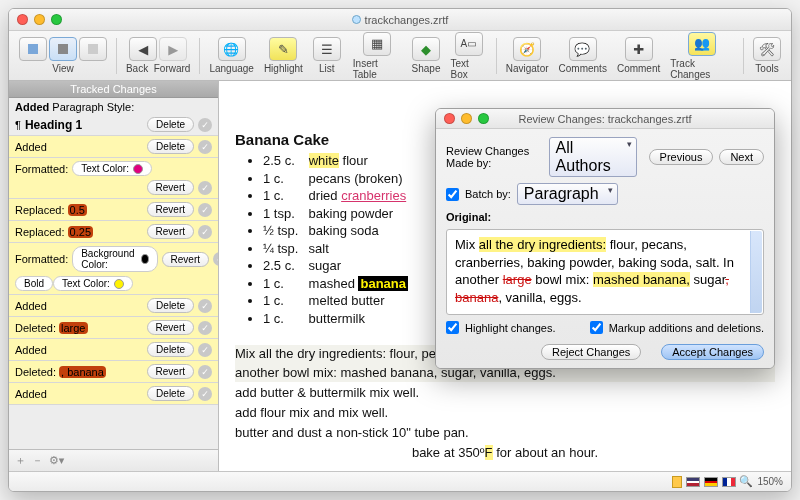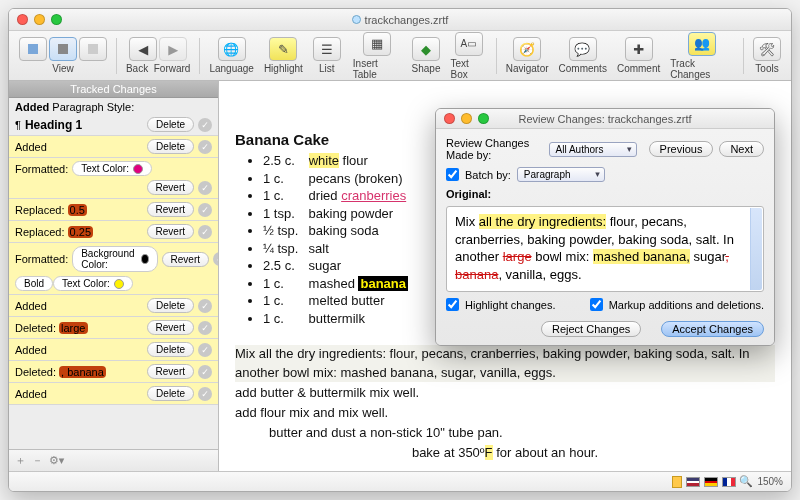--- a/index.html
+++ b/index.html
@@ -39,21 +39,21 @@
   .q { display:inline-block; width:42px; }
   .track-added { background:#fff385; }
   .track-del { color:#c11; text-decoration: line-through; text-decoration-color:#c11;}
   .para { margin-top: 18px; line-height:1.4; }
   .para.hl { background:#f2f2ec; }
   
   .review { position:absolute; top: 88px; left: 435px; width: 340px; background:#ececec; border:1px solid #9f9f9f; border-radius:6px; box-shadow: 0 10px 30px rgba(0,0,0,.35); overflow:hidden; font-size:11px;margin-top:20px;}
   .review .titlebar { height:20px; }
   .review-body { padding:8px 10px; display:flex; flex-direction:column; gap:6px; background:linear-gradient(#f3f3f3,#e8e8e8);}
   .rv-row { display:flex; align-items:center; gap:6px;}
-  .select { background:linear-gradient(#fdfdfd,#e4e8f5); border:1px solid #9aa4c0; border-radius:3px; padding:1px 18px 1px 6px; font-size:10px; position:relative; min-width:88px; }
+  .select { background:linear-gradient(#fdfdfd,#e4e8f5); border:1px solid #9aa4c0; border-radius:3px; padding:1px 18px 1px 6px; font-size:16px; position:relative; min-width:88px; }
   .select:after { content:"▾"; position:absolute; right:4px; top:1px; font-size:9px; color:#445;}
   .rvbtn { padding:1px 10px; border-radius:10px; border:1px solid #aeaeae; background:linear-gradient(#fff,#e8e8e8); font-size:11px;}
   .rvbtn.def { background:linear-gradient(#cfe3ff,#9fc4f3); border-color:#6a9edb;}
   .orig-box { background:#fff; border:1px solid #b8b8b8; border-radius:3px; padding:6px 8px; font-family: Georgia, serif; font-size:13px; line-height:1.35; height:86px; overflow:hidden; position:relative;}
   .orig-box .sbtrack { position:absolute; right:1px; top:1px; bottom:1px; width:12px; background:linear-gradient(#d8e6fb,#c0d4f0); border-left:1px solid #b8cff0; border-radius:0 2px 2px 0;}
   .rv-foot { display:flex; justify-content:flex-end; gap:20px; padding-top: 4px;}
   .statusbar { height:20px; border-top:1px solid #c5c5c5; background:linear-gradient(#f9f9f9,#ececec); display:flex; align-items:center; justify-content:flex-end; padding:0 8px; gap:4px; font-size:10px; color:#555;}
   .flag { width:14px; height:10px; display:inline-block; border:1px solid #999;}
   .colordot { width:10px; height:10px; border-radius:50%; display:inline-block; border:1px solid #999;}
   .box { width:10px; height:10px; display:inline-block;}
@@ -288,21 +288,21 @@
           <li><span class="q">¼ tsp.</span> salt</li>
           <li><span class="q">2.5 c.</span> sugar</li>
           <li><span class="q">1 c.</span> mashed <span style="background:#000;color:#fff200;font-weight:bold;padding:0 2px">banana</span></li>
           <li><span class="q">1 c.</span> melted butter</li>
           <li><span class="q">1 c.</span> buttermilk</li>
         </ul>
       <div id="paragraphs">
           <div class="para hl">Mix all the dry ingredients: flour, pecans, cranberries, baking powder, baking soda, salt. In another bowl mix: mashed banana, sugar, vanilla, eggs.</div>
           <div class="para" style="margin-top: 2px;">add butter &amp; buttermilk mix well.</div>
           <div class="para" style="margin-top: 2px;">add flour mix and mix well.</div>
-          <div class="para" style="margin-top: 2px; margin-left: 34px;">butter and dust a non-stick 10" tube pan.</div>
+          <div class="para" style="margin-top: 2px;">butter and dust a non-stick 10" tube pan.</div>
           <div class="para" style="margin-top: 2px; text-align: center;">bake at 350º<span class="track-added">F</span> for about an hour.</div>
         </div>
     </div>
   </div>
 
   <div class="statusbar">
     <span style="background:#ffc94a;width:10px;height:12px;display:inline-block;border:1px solid #c99a20"></span>
     <span class="flag" style="background:linear-gradient(180deg,#3c3b6e 33%,#fff 33% 66%,#b22234 66%)"></span>
     <span class="flag" style="background:linear-gradient(180deg,#000 33%,#d00 33% 66%,#fc0 66%)"></span>
     <span class="flag" style="background:linear-gradient(90deg,#002395 33%,#fff 33% 66%,#ed2939 66%)"></span>

